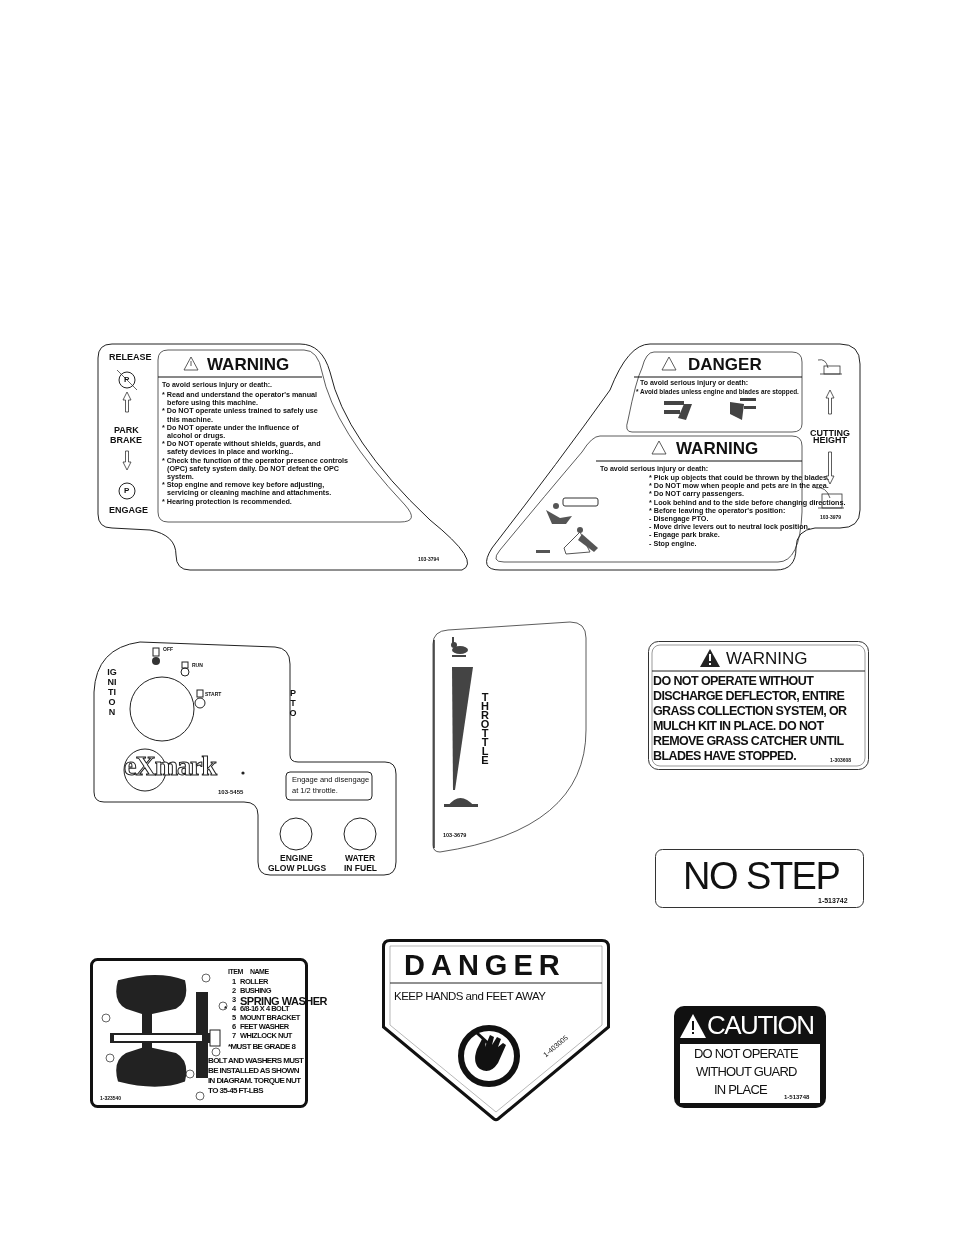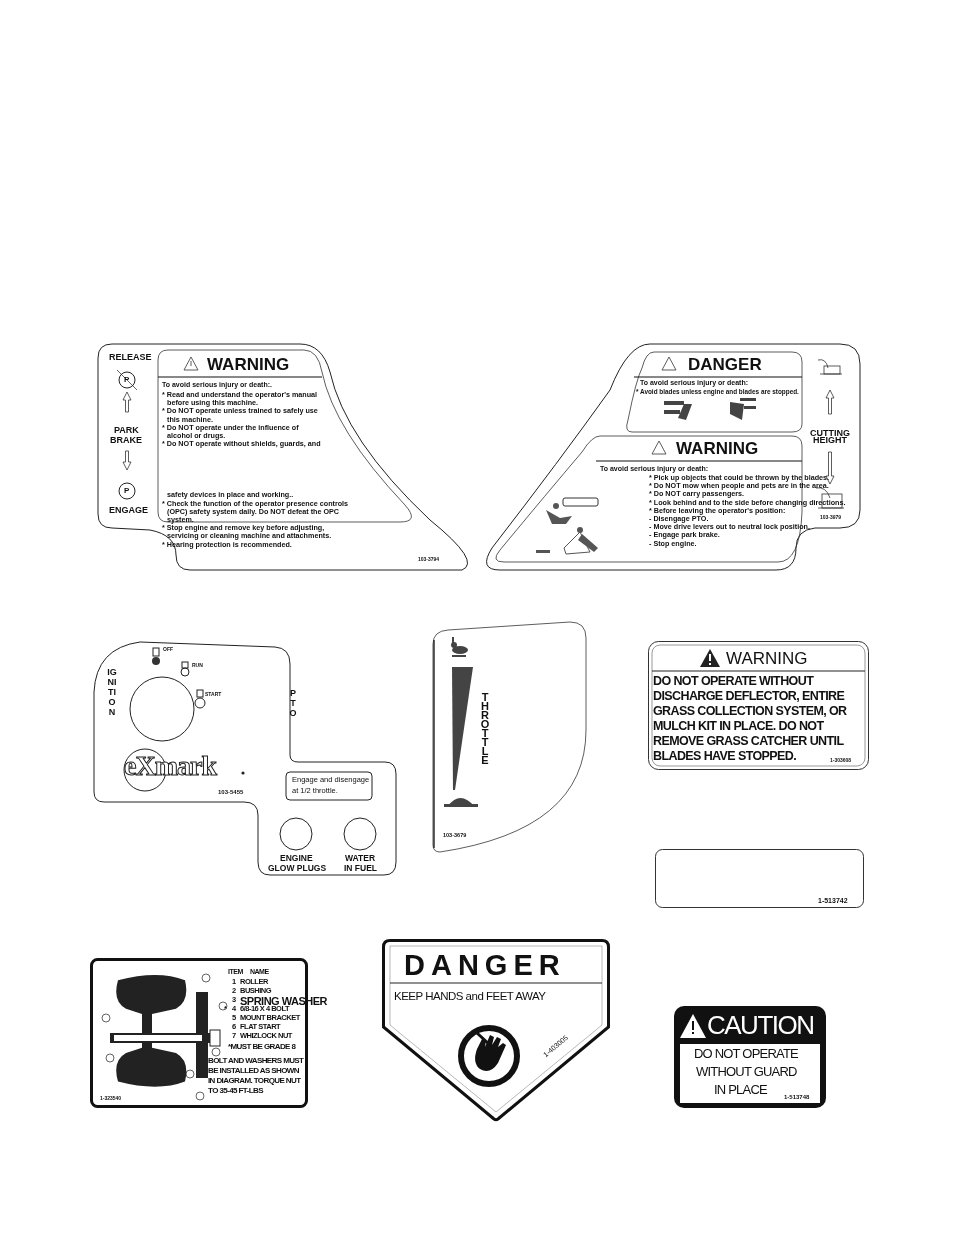--- a/index.html
+++ b/index.html
@@ -45,21 +45,21 @@
   <div class="t b" style="left:207px;top:355px;font-size:17px;">WARNING</div>
   <div class="t small" style="left:162px;top:381px;">To avoid serious injury or death:.</div>
   <ul class="list" style="left:162px;top:391px;">
     <li>* Read and understand the operator's manual</li>
     <li style="padding-left:5px;">   before using this machine.</li>
     <li>* Do NOT operate unless trained to safely use</li>
     <li style="padding-left:5px;">   this machine.</li>
     <li>* Do NOT operate under the influence of</li>
     <li style="padding-left:5px;">   alcohol or drugs.</li>
     <li>* Do NOT operate without shields, guards, and</li>
-    <li style="padding-left:5px;margin-top:43px;">   safety devices in place and working..</li>
+    <li style="padding-left:5px;">   safety devices in place and working..</li>
     <li>* Check the function of the operator presence controls</li>
     <li style="padding-left:5px;">   (OPC) safety system daily.  Do NOT defeat the OPC</li>
     <li style="padding-left:5px;">   system.</li>
     <li>* Stop engine and remove key before adjusting,</li>
     <li style="padding-left:5px;">   servicing or cleaning machine and attachments.</li>
     <li>* Hearing protection is recommended.</li>
   </ul>
   <div class="t tiny" style="left:418px;top:556px;">103-3794</div>
 </div>
 
@@ -203,20 +203,21 @@
   <div class="t b" style="left:5px;top:78px;font-size:12.5px;letter-spacing:-0.6px;">MULCH KIT IN PLACE.  DO NOT</div>
   <div class="t b" style="left:5px;top:93px;font-size:12.5px;letter-spacing:-0.6px;">REMOVE GRASS CATCHER UNTIL</div>
   <div class="t b" style="left:5px;top:108px;font-size:12.5px;letter-spacing:-0.6px;">BLADES HAVE STOPPED.</div>
   <div class="t tiny" style="left:182px;top:116px;">1-303608</div>
 </div>
 
 <div class="abs" style="left:655px;top:849px;width:209px;height:59px;">
   <svg width="209" height="59">
     <rect x="0.5" y="0.5" width="208" height="58" rx="7" fill="none" stroke="#333" stroke-width="1"></rect>
   </svg>
+  <div class="t" style="left:28px;top:6px;font-size:38px;letter-spacing:-1.5px;">NO STEP</div>
   <div class="t tiny" style="left:163px;top:48px;font-size:7px;">1-513742</div>
 </div>
 
 <div class="abs" style="left:90px;top:958px;width:218px;height:150px;">
   <svg width="218" height="150">
     <rect x="1.5" y="1.5" width="215" height="147" rx="6" fill="none" stroke="#111" stroke-width="3"></rect>
     <g fill="#222">
       <path d="M28,14 Q68,6 95,14 Q100,30 86,36 L62,40 L62,66 L86,70 Q100,76 95,92 Q68,100 28,92 Q22,76 36,70 L52,66 L52,40 L36,36 Q22,30 28,14 Z" transform="translate(0,4) scale(1,1.3)"></path>
       <rect x="106" y="34" width="12" height="86"></rect>
       <rect x="20" y="75" width="100" height="10" fill="#222"></rect>
@@ -241,21 +242,21 @@
     <div class="t b" style="left:0;top:9px;font-size:7.5px;">2</div>
     <div class="t b" style="left:8px;top:9px;font-size:7.5px;letter-spacing:-0.5px;">BUSHING</div>
     <div class="t b" style="left:0;top:18px;font-size:7.5px;">3</div>
     <div class="t b" style="left:8px;top:18px;font-size:11px;letter-spacing:-0.5px;">SPRING WASHER</div>
     <div class="t b" style="left:-8px;top:27px;font-size:7.5px;">*</div>
     <div class="t b" style="left:0;top:27px;font-size:7.5px;">4</div>
     <div class="t b" style="left:8px;top:27px;font-size:7.5px;letter-spacing:-0.5px;">6/8-16 X 4 BOLT</div>
     <div class="t b" style="left:0;top:36px;font-size:7.5px;">5</div>
     <div class="t b" style="left:8px;top:36px;font-size:7.5px;letter-spacing:-0.5px;">MOUNT BRACKET</div>
     <div class="t b" style="left:0;top:45px;font-size:7.5px;">6</div>
-    <div class="t b" style="left:8px;top:45px;font-size:7.5px;letter-spacing:-0.5px;">FLAT START</div>
+    <div class="t b" style="left:8px;top:45px;font-size:7.5px;letter-spacing:-0.5px;">FEET WASHER</div>
     <div class="t b" style="left:0;top:54px;font-size:7.5px;">7</div>
     <div class="t b" style="left:8px;top:54px;font-size:7.5px;letter-spacing:-0.5px;">WHIZLOCK NUT</div>
   </div>
   <div class="t b" style="left:138px;top:84px;font-size:8px;letter-spacing:-0.6px;">*MUST BE GRADE 8</div>
   <div class="t b" style="left:118px;top:98px;font-size:8px;letter-spacing:-0.6px;">BOLT AND WASHERS MUST</div>
   <div class="t b" style="left:118px;top:108px;font-size:8px;letter-spacing:-0.6px;">BE INSTALLED AS SHOWN</div>
   <div class="t b" style="left:118px;top:118px;font-size:8px;letter-spacing:-0.6px;text-align:center;">IN DIAGRAM. TORQUE NUT</div>
   <div class="t b" style="left:118px;top:128px;font-size:8px;letter-spacing:-0.6px;text-align:center;">TO 35-45 FT-LBS</div>
   <div class="t tiny" style="left:10px;top:137px;">1-323540</div>
 </div>

